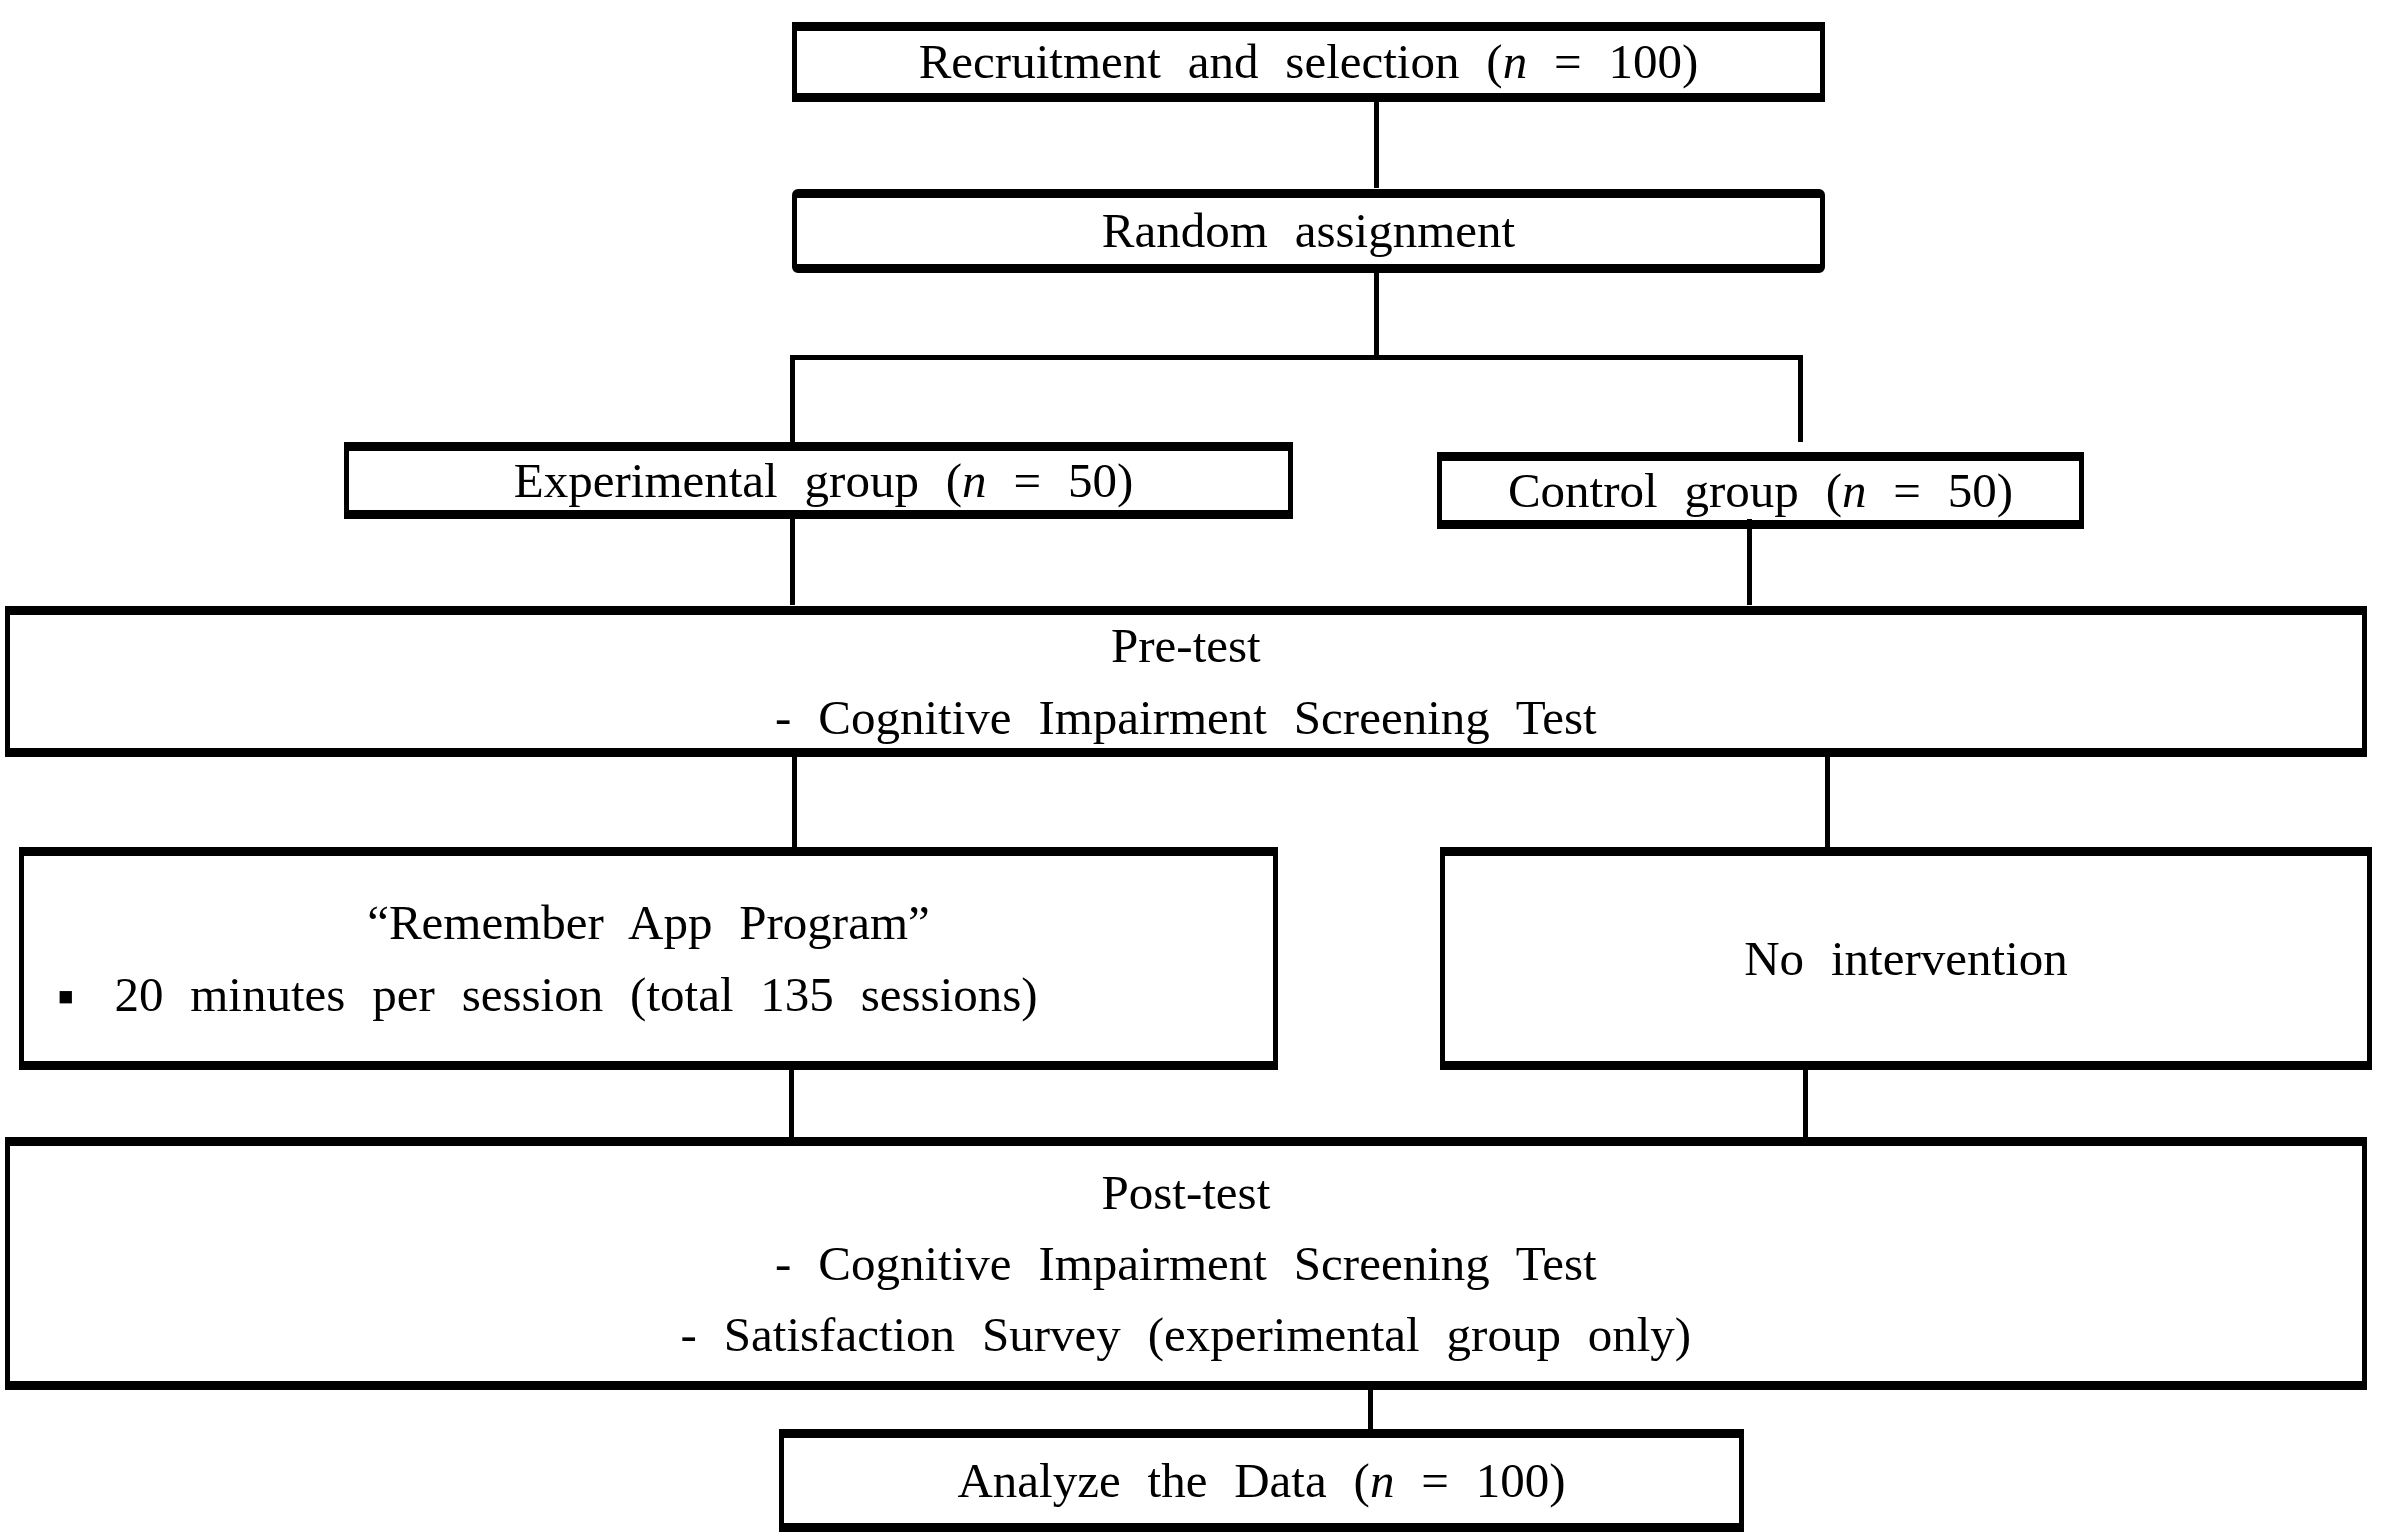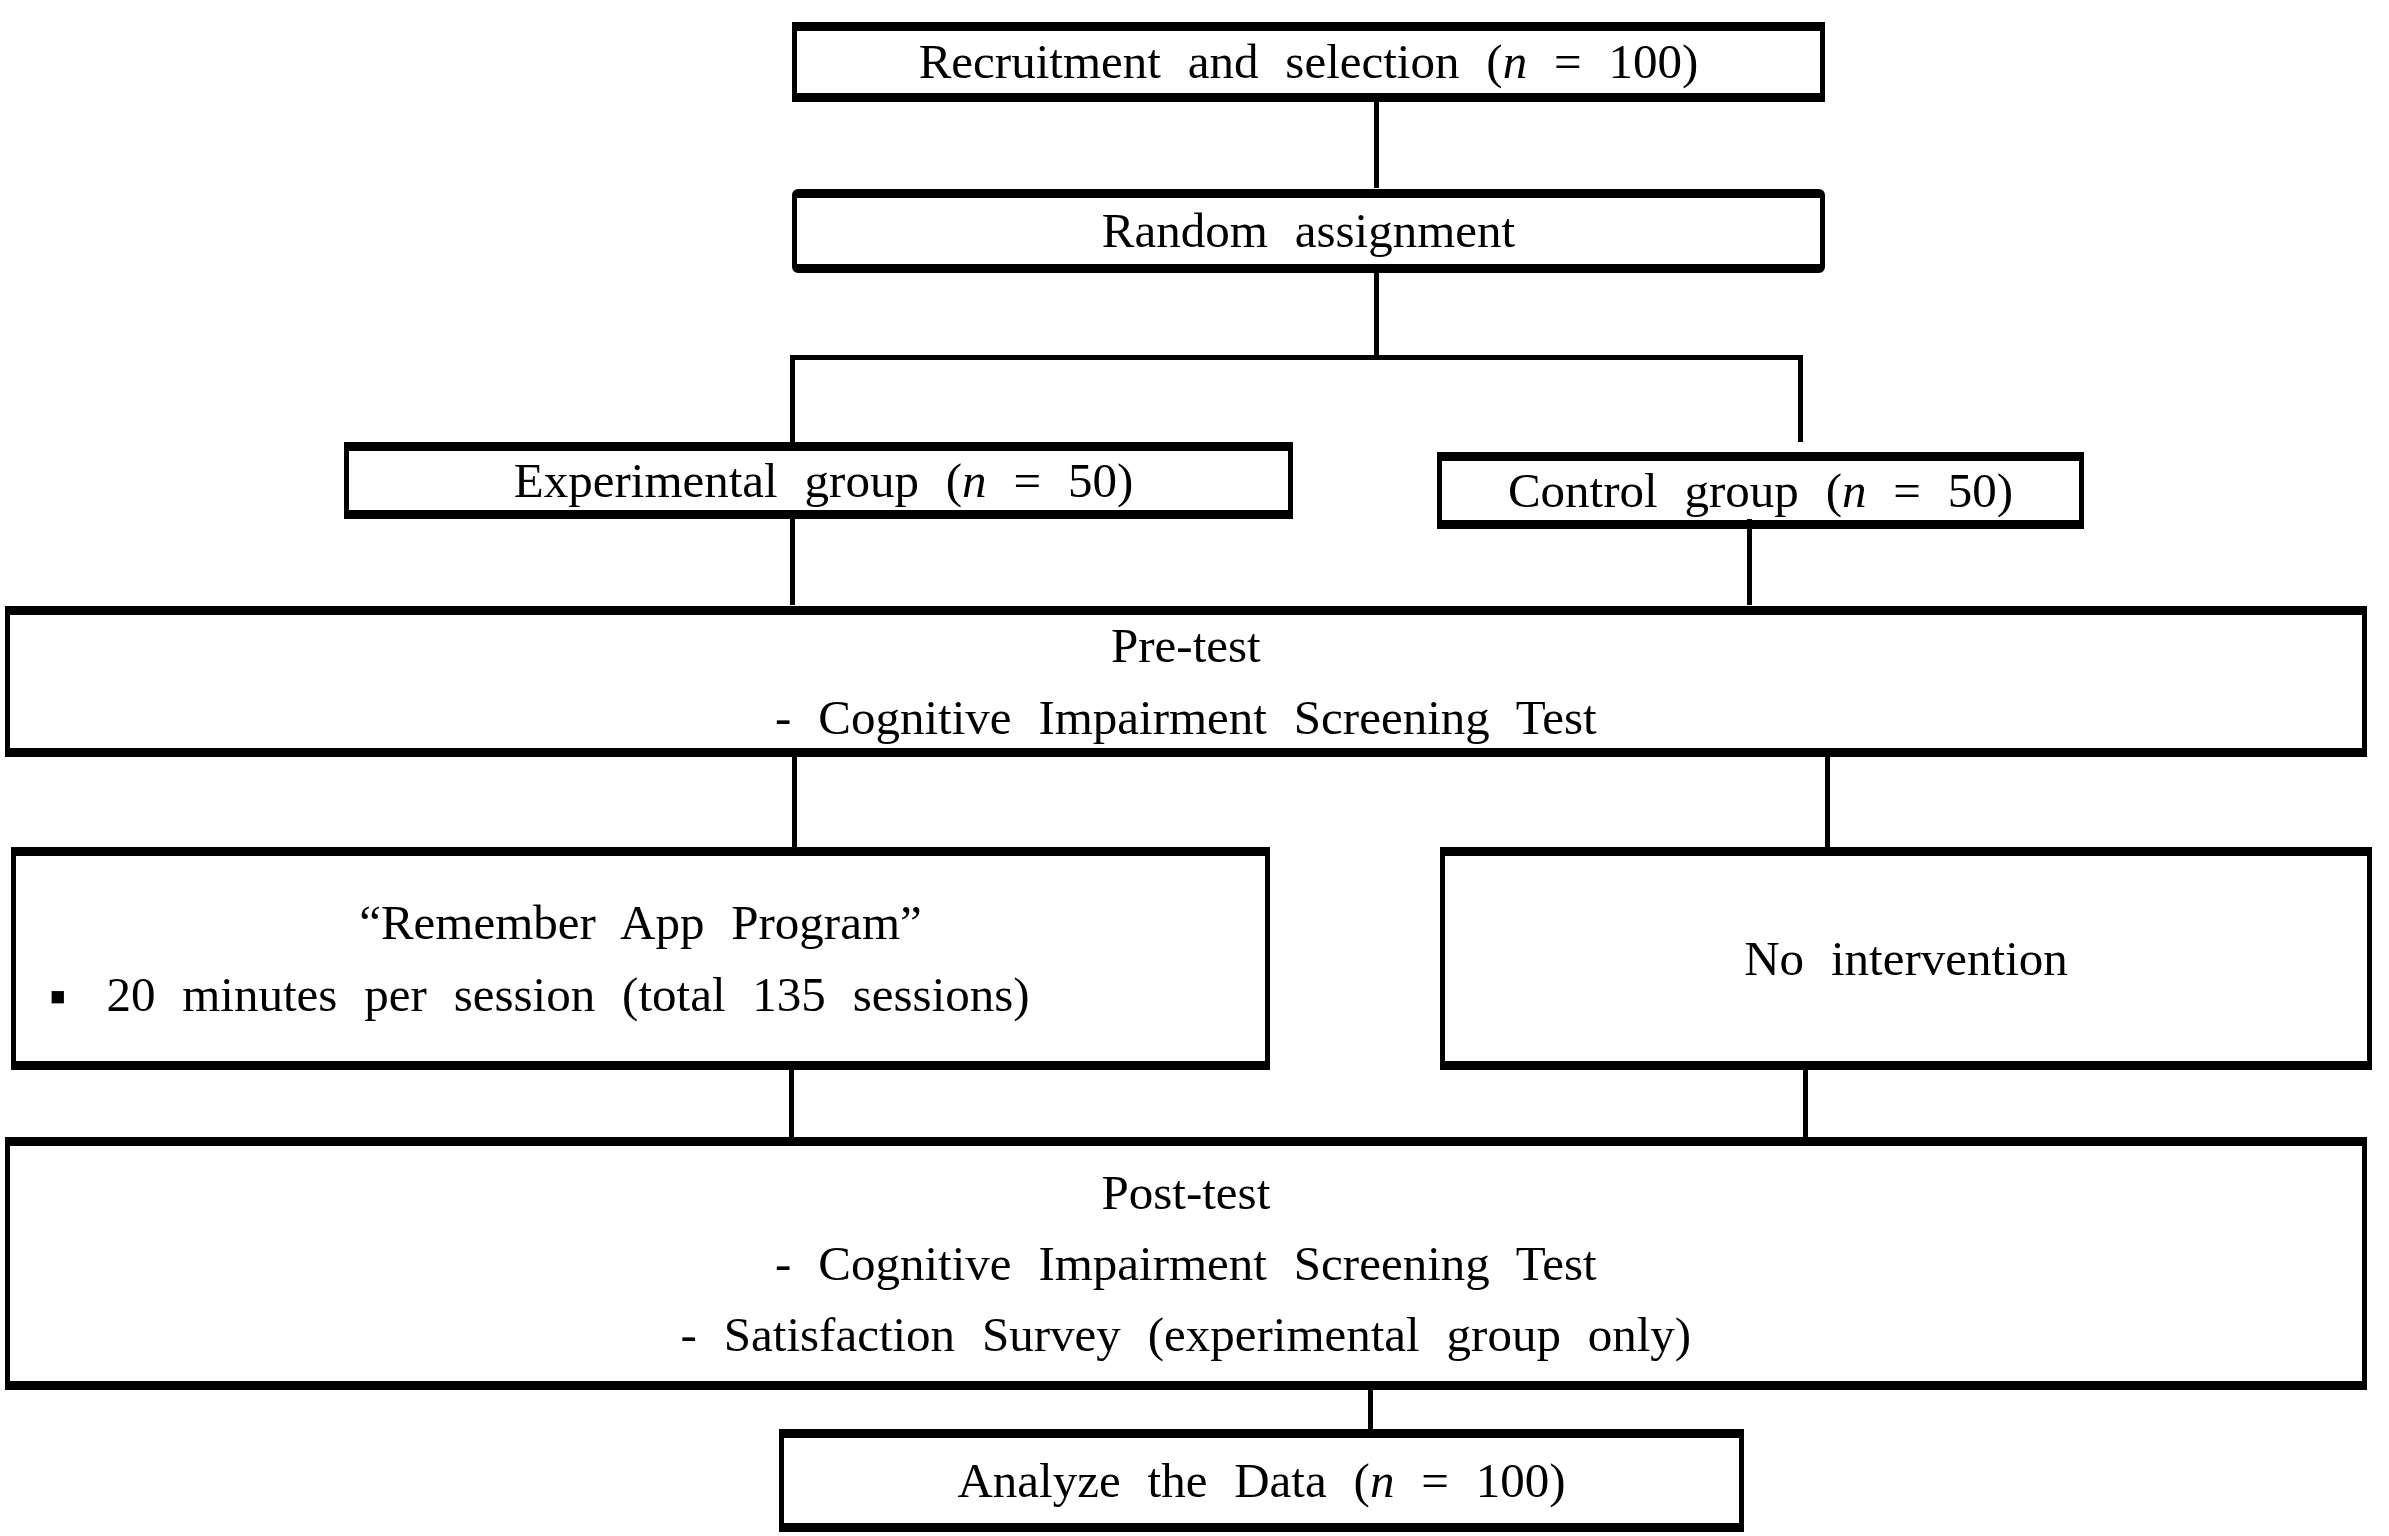--- a/index.html
+++ b/index.html
@@ -71,21 +71,21 @@
 
   <div class="box" style="left:1437px; top:452px; width:647px; height:77px;">
     <div class="line"><span>Control group (</span><span class="nvar">n</span><span> = 50)</span></div>
   </div>
 
   <div class="box" style="left:4.9px; top:606px; width:2362px; height:151px;">
     <div class="line">Pre-test</div>
     <div class="line">- Cognitive Impairment Screening Test</div>
   </div>
 
-  <div class="box left-items" style="left:11px; top:847px; width:1259px; height:223px;">
+  <div class="box left-items" style="left:19px; top:847px; width:1259px; height:223px;">
     <div class="line title">“Remember App Program”</div>
     <div class="line bullet"><span class="marker">■</span><span>20 minutes per session (total 135 sessions)</span></div>
   </div>
 
   <div class="box" style="left:1440px; top:847px; width:932px; height:223px;">
     <div class="line">No intervention</div>
   </div>
 
   <div class="box" style="left:4.9px; top:1137px; width:2362px; height:253px;">
     <div class="line">Post-test</div>

